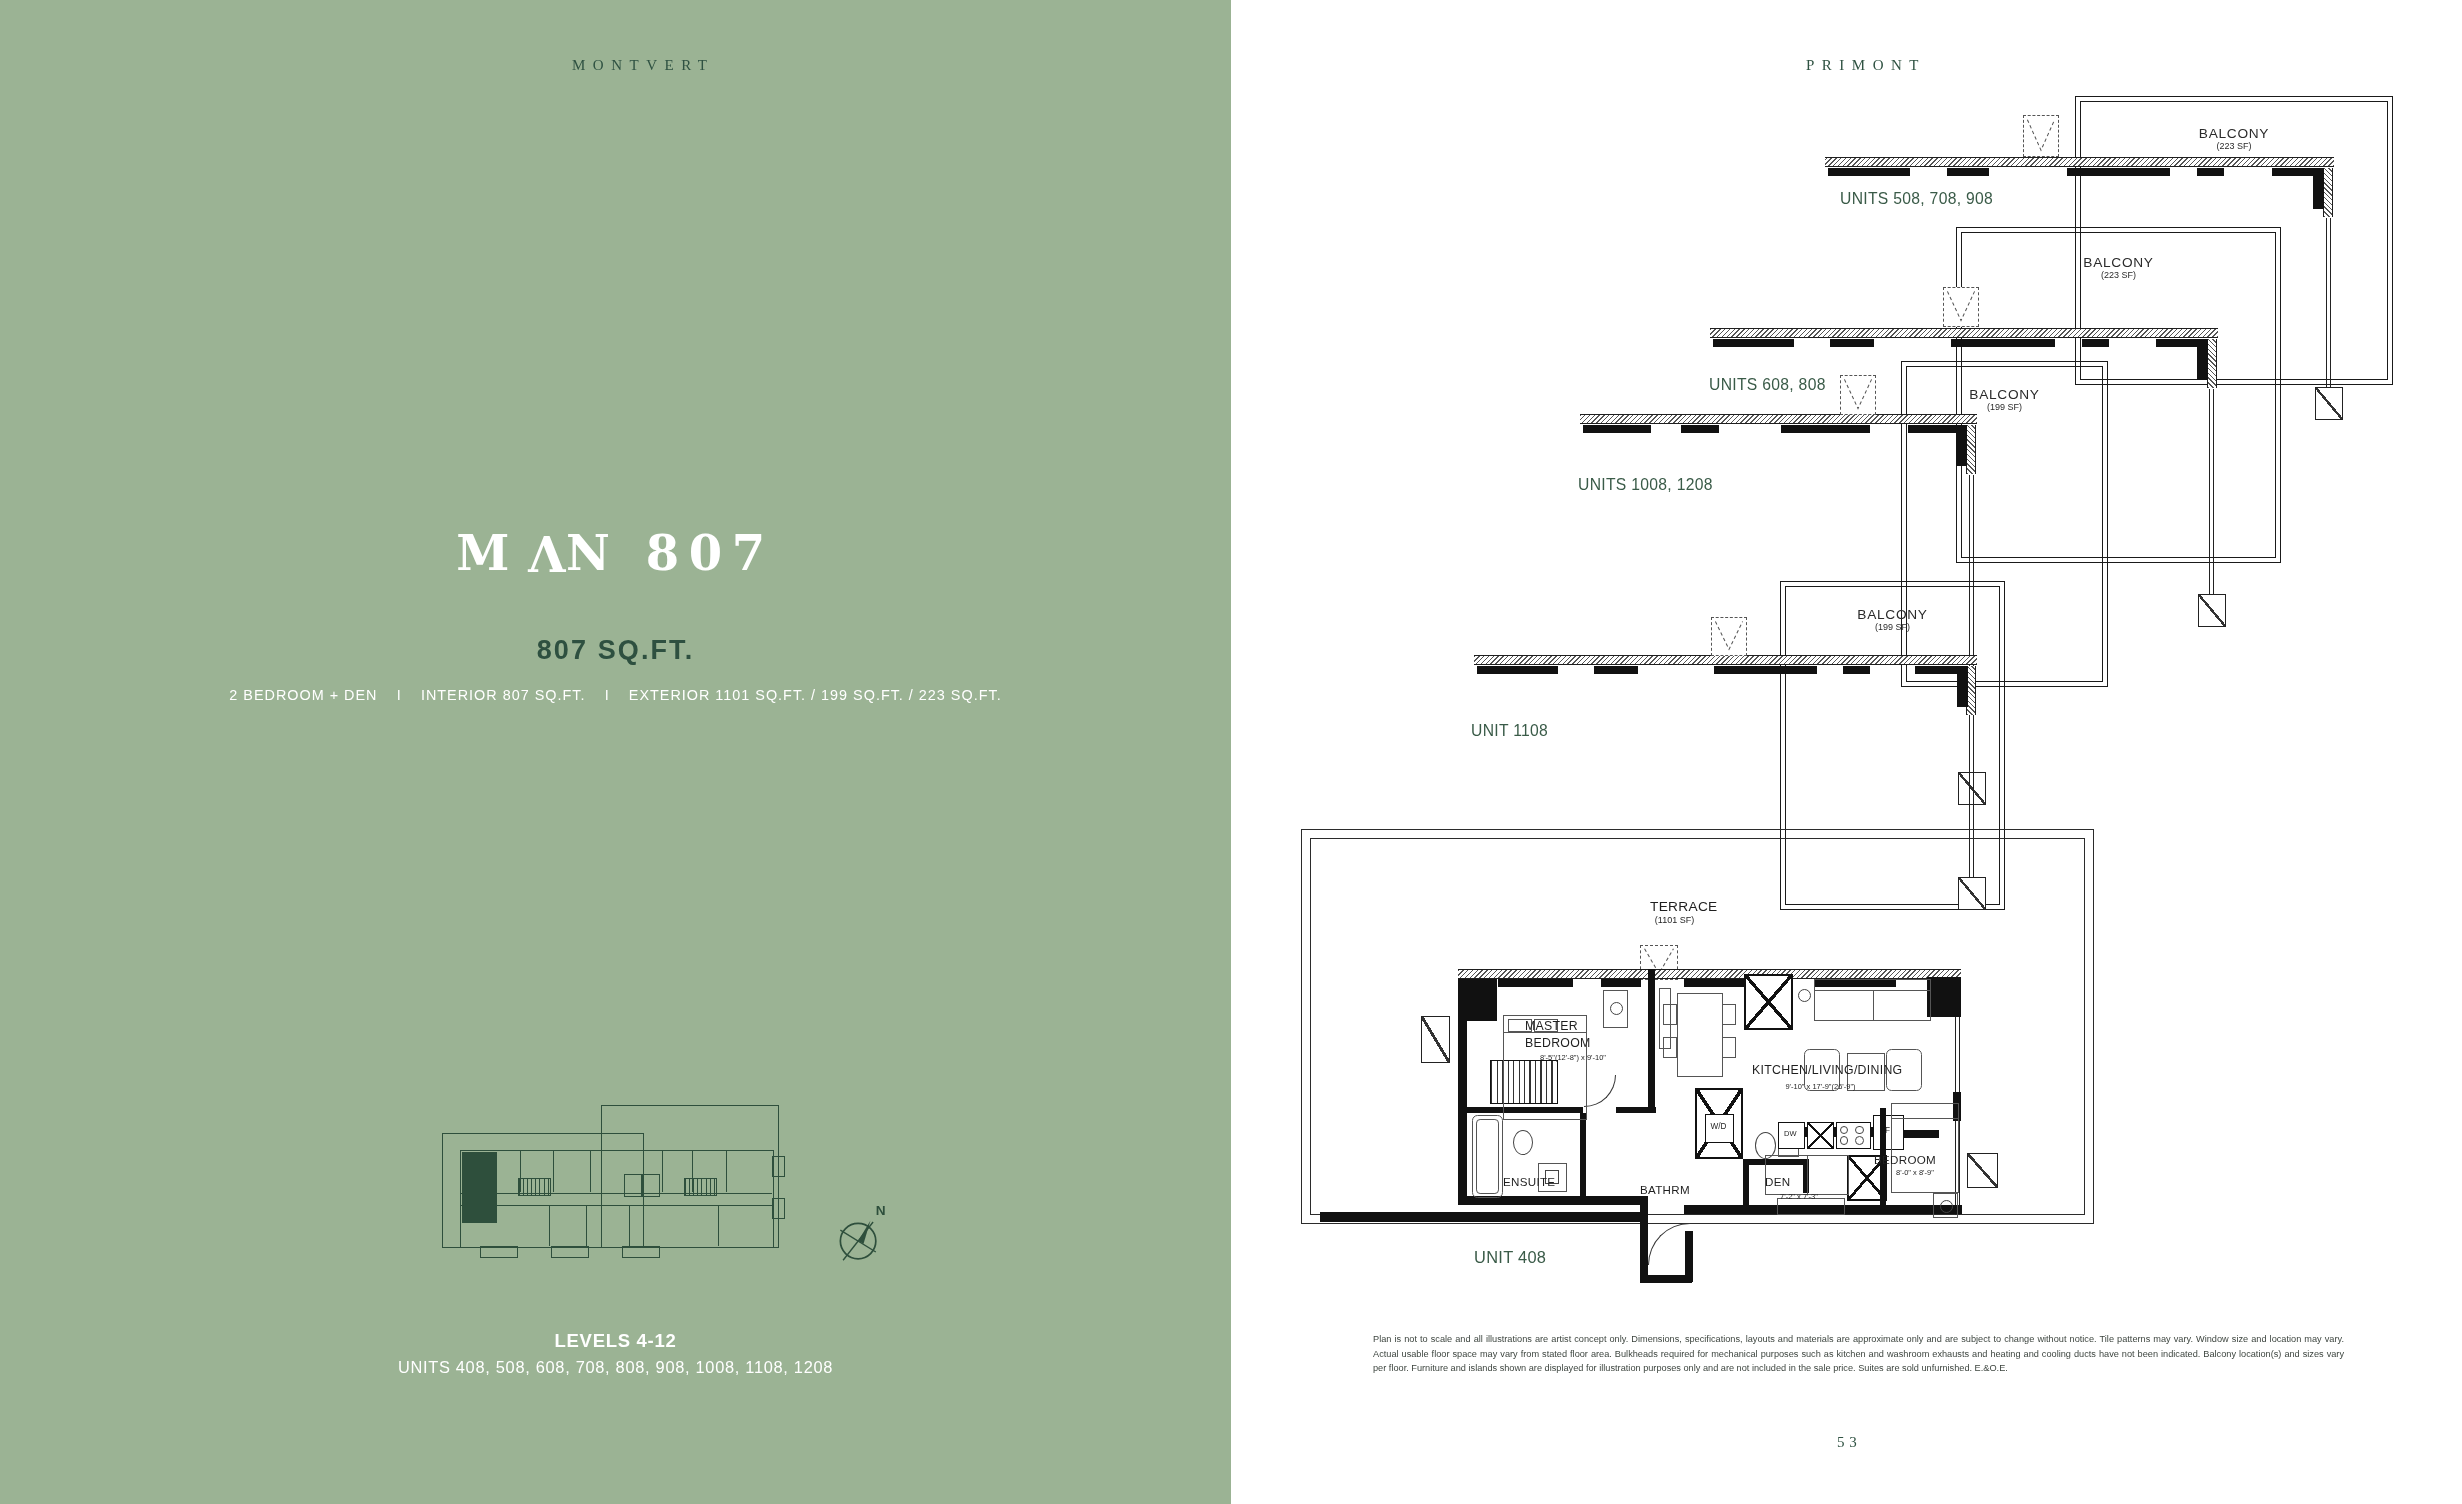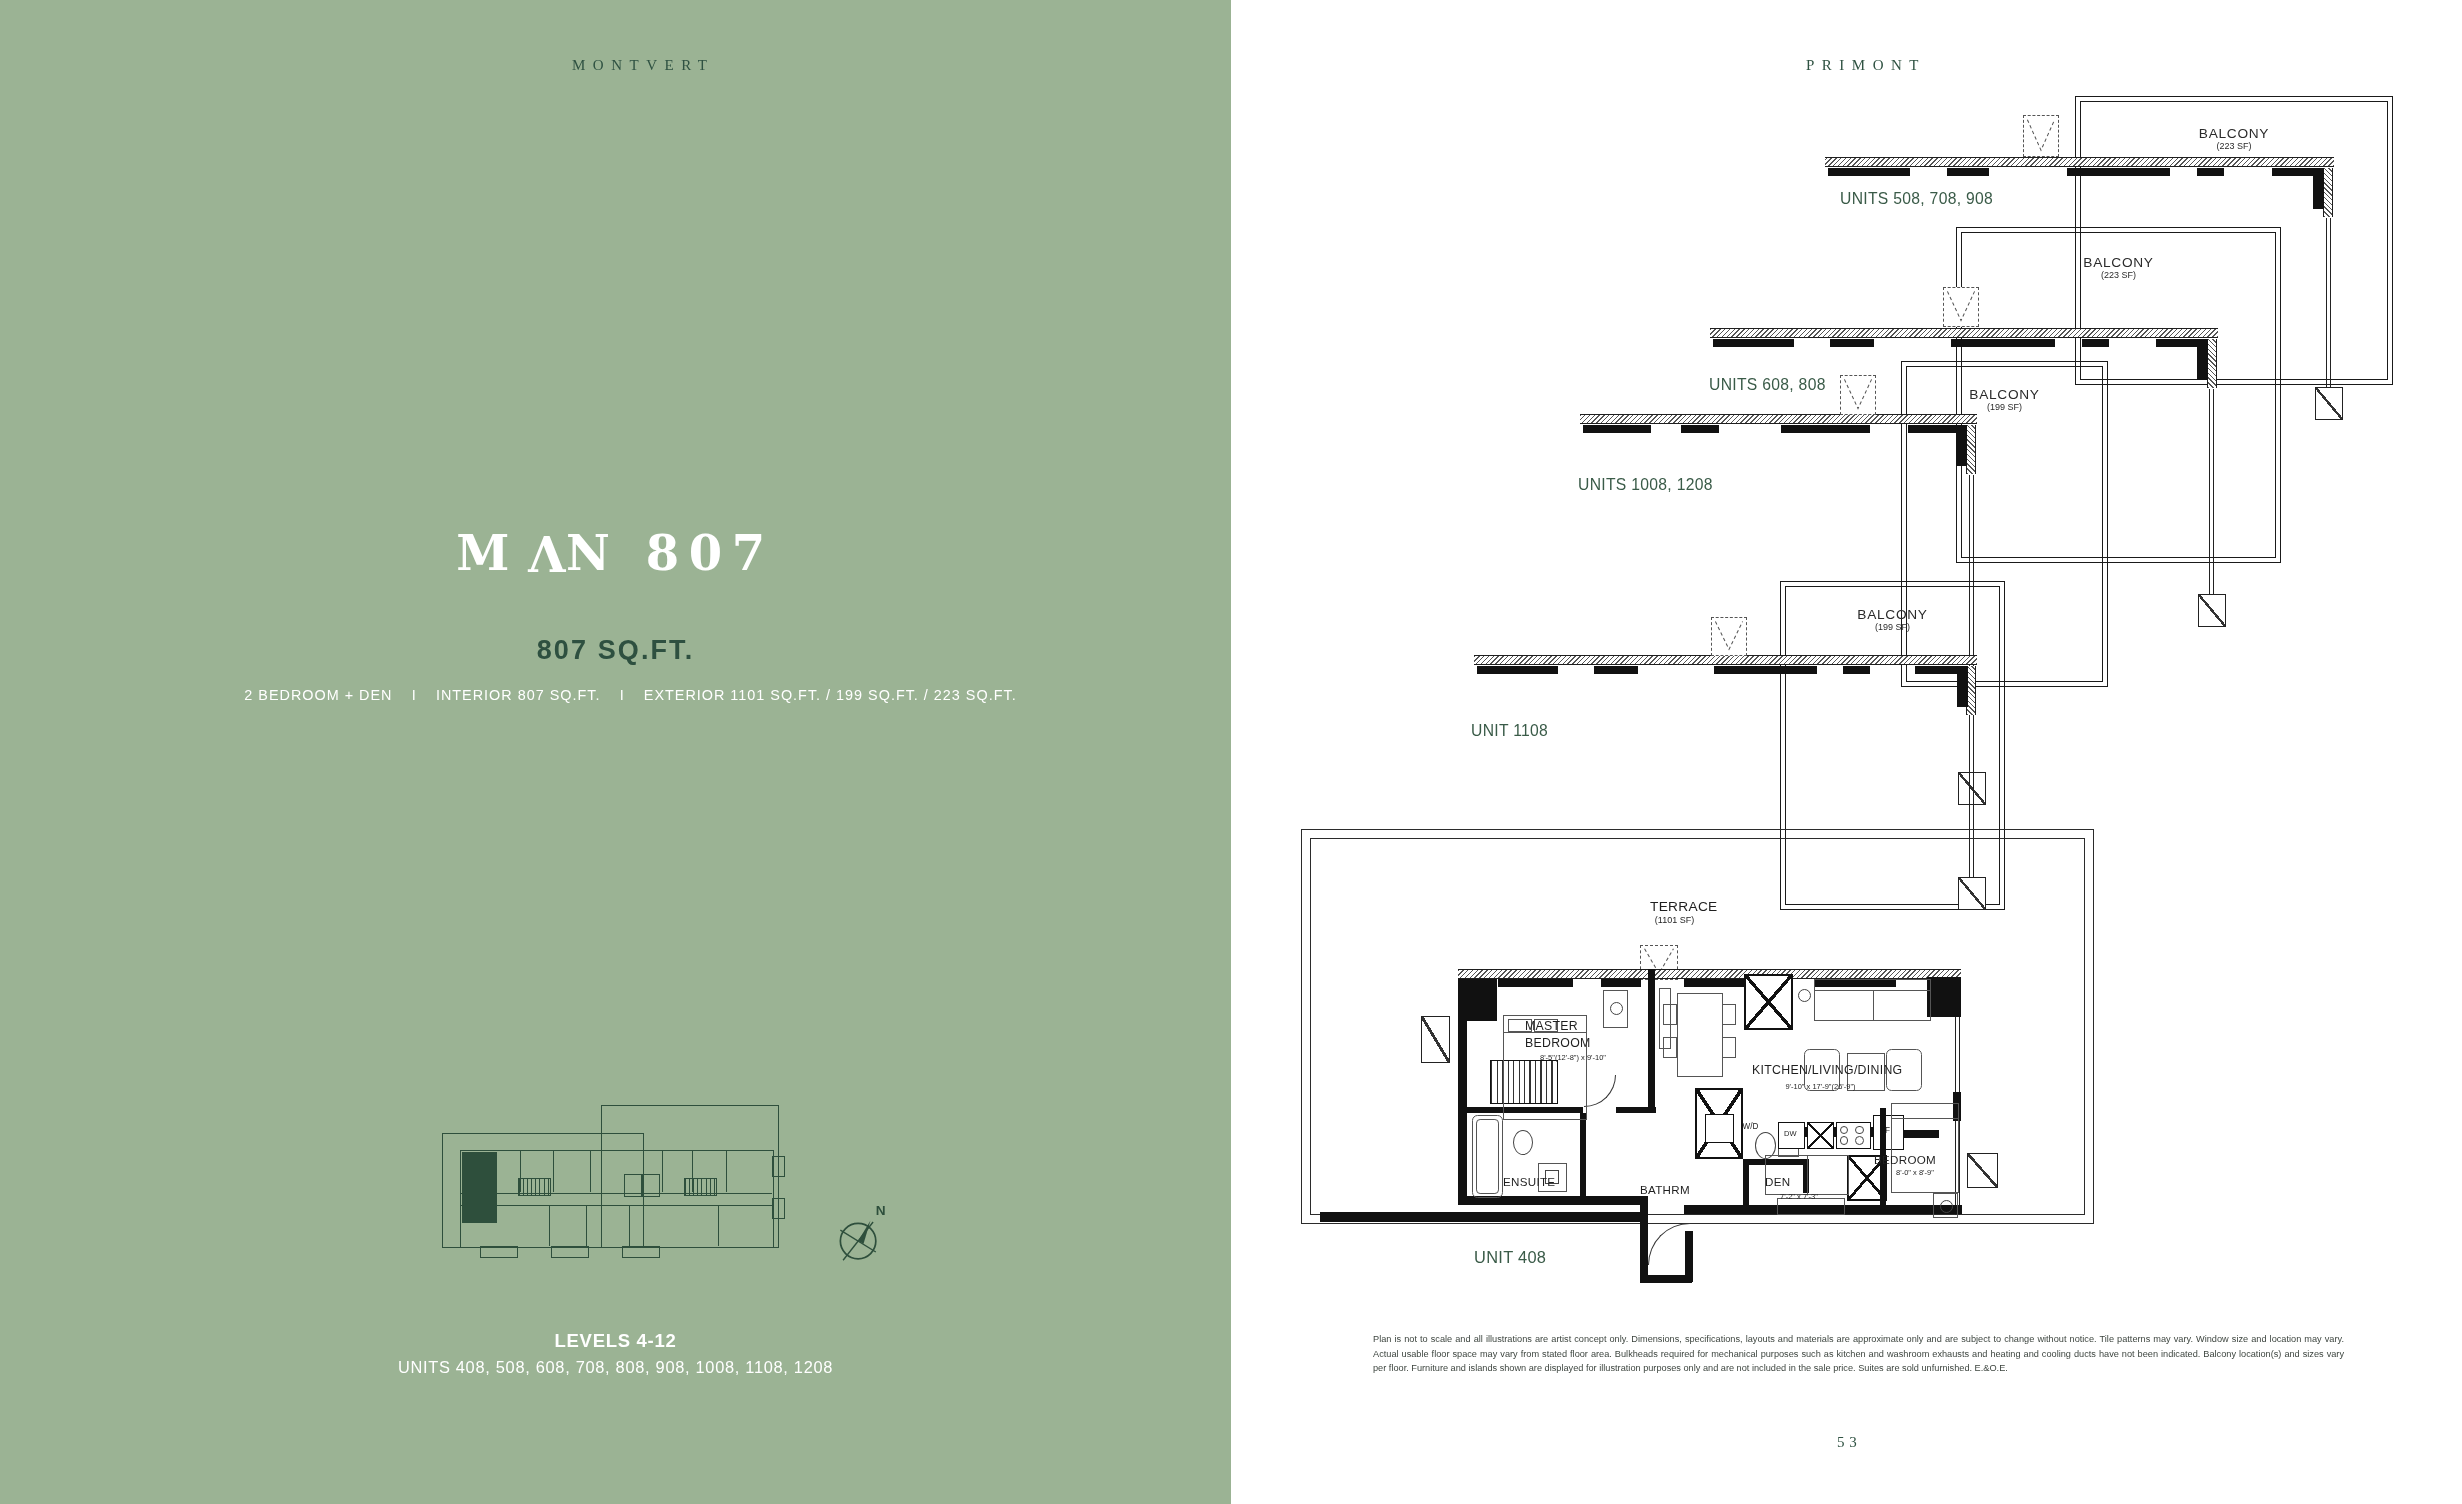--- a/index.html
+++ b/index.html
@@ -6,21 +6,21 @@
   #canvas{position:relative;width:2462px;height:1505px;background:#fff;overflow:hidden;
           font-family:"Liberation Sans",sans-serif;}
   .abs{position:absolute;}
   
   .green-panel{left:0;top:0;width:1231px;height:1505px;background:#9BB394;}
   .brand{font-family:"Liberation Serif",serif;font-size:15px;letter-spacing:7.5px;color:#2F5242;}
   .mvn-title{width:1231px;text-align:center;color:#ffffff;font-family:"DejaVu Serif",serif;
              font-weight:bold;font-size:48px;letter-spacing:9.6px;}
   .flip{display:inline-block;transform:rotate(180deg);}
   .area-title{width:1231px;text-align:center;color:#2E5040;font-weight:bold;font-size:27px;letter-spacing:2.1px;}
-  .spec-line{width:1231px;text-align:center;color:#ffffff;font-size:14.4px;letter-spacing:1px;margin-left:15px;}
+  .spec-line{width:1231px;text-align:center;color:#ffffff;font-size:14.4px;letter-spacing:1px;}
   .spec-line span{margin:0 9.6px;}
   .levels{width:1231px;text-align:center;color:#ffffff;font-weight:bold;font-size:18.5px;letter-spacing:0.7px;}
   .units-list{width:1231px;text-align:center;color:#ffffff;font-size:16.4px;letter-spacing:0.7px;}
   
   .kline{border:1px solid #2E4F3C;background:transparent;}
   .kthick{border:1.4px solid #2E4F3C;background:transparent;}
   .kfill{background:#2E4F3C;}
   .kv{background:#2E4F3C;width:1px;}
   .kh{background:#2E4F3C;height:1px;}
   .kstripe{border:1px solid #2E4F3C;background:repeating-linear-gradient(90deg,#2E4F3C 0 1px,transparent 1px 4.1px);}
@@ -245,21 +245,21 @@
     <div class="abs bw" style="left:1648px;top:969px;width:6.8px;height:142px;"></div>
     <div class="abs bw" style="left:1465px;top:1107px;width:118px;height:6.2px;"></div>
     <div class="abs bw" style="left:1616px;top:1107px;width:40px;height:6.2px;"></div>
     <div class="abs arc-br" style="left:1584px;top:1075px;width:31px;height:31px;"></div>
     <div class="abs bw" style="left:1580px;top:1113px;width:6.2px;height:85px;"></div>
     <div class="abs stripes" style="left:1490px;top:1060px;width:66px;height:42px;"></div>
 
     <div class="abs xbox" style="left:1744px;top:974px;width:45px;height:52px;"></div>
     <div class="abs xbox" style="left:1695px;top:1088px;width:44px;height:67px;"></div>
     <div class="abs" style="left:1705px;top:1114px;width:27px;height:27px;background:#fff;border:1.4px solid #111;position:absolute;"></div>
-    <div class="abs applab" style="left:1705px;top:1122px;width:27px;margin-left:32px;">W/D</div>
+    <div class="abs applab" style="left:1705px;top:1122px;width:27px;">W/D</div>
     <div class="abs xbox" style="left:1847px;top:1155px;width:36px;height:42px;"></div>
 
     <div class="abs bw" style="left:1743px;top:1163px;width:6.2px;height:48px;"></div>
     <div class="abs bw" style="left:1743px;top:1159px;width:66px;height:6.2px;"></div>
     <div class="abs bw" style="left:1803px;top:1159px;width:6.2px;height:34px;"></div>
     <div class="abs csym" style="left:1755px;top:1132px;width:19px;height:24.6px;"></div>
     <div class="abs fur" style="left:1778px;top:1132px;width:19px;height:23px;"></div>
 
     <div class="abs bw" style="left:1782px;top:1127px;width:114px;height:10.3px;"></div>
     <div class="abs" style="left:1778px;top:1122px;width:24.6px;height:24.6px;background:#fff;border:1.4px solid #111;position:absolute;"></div>

